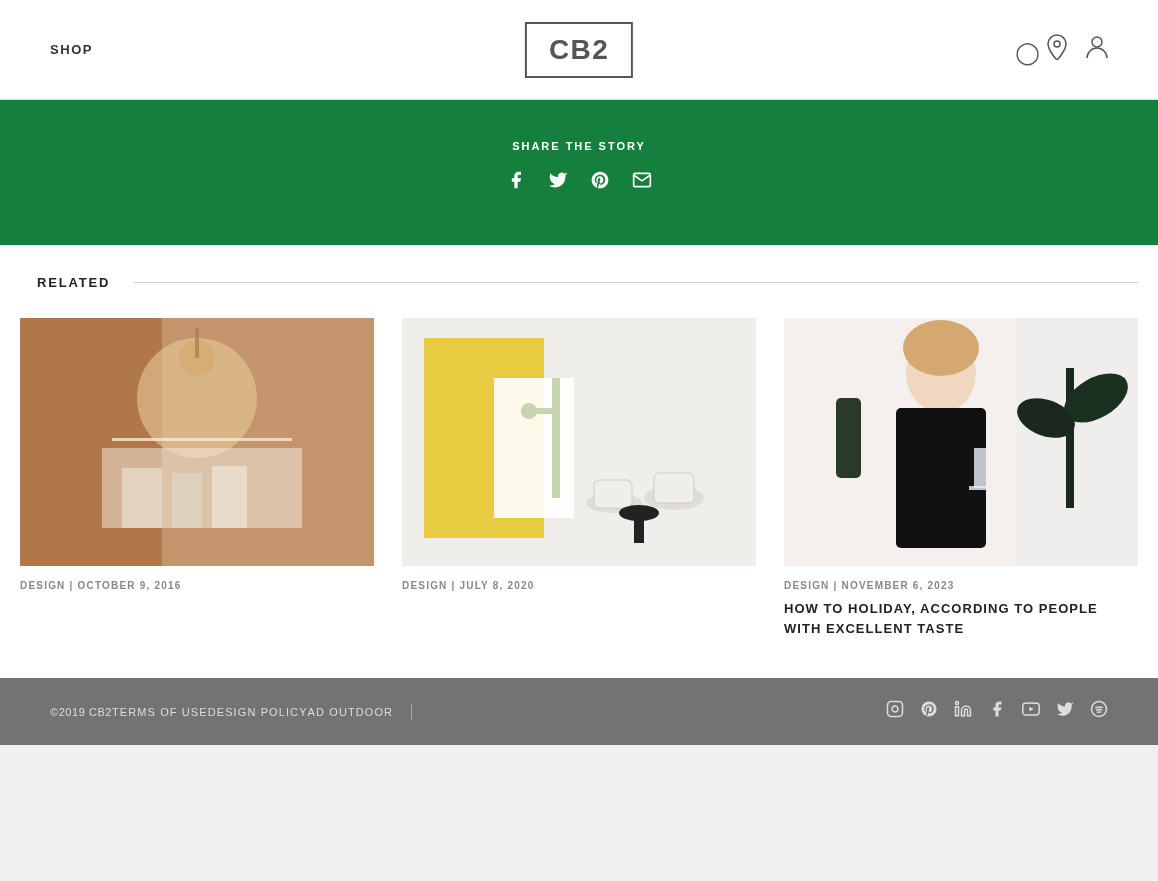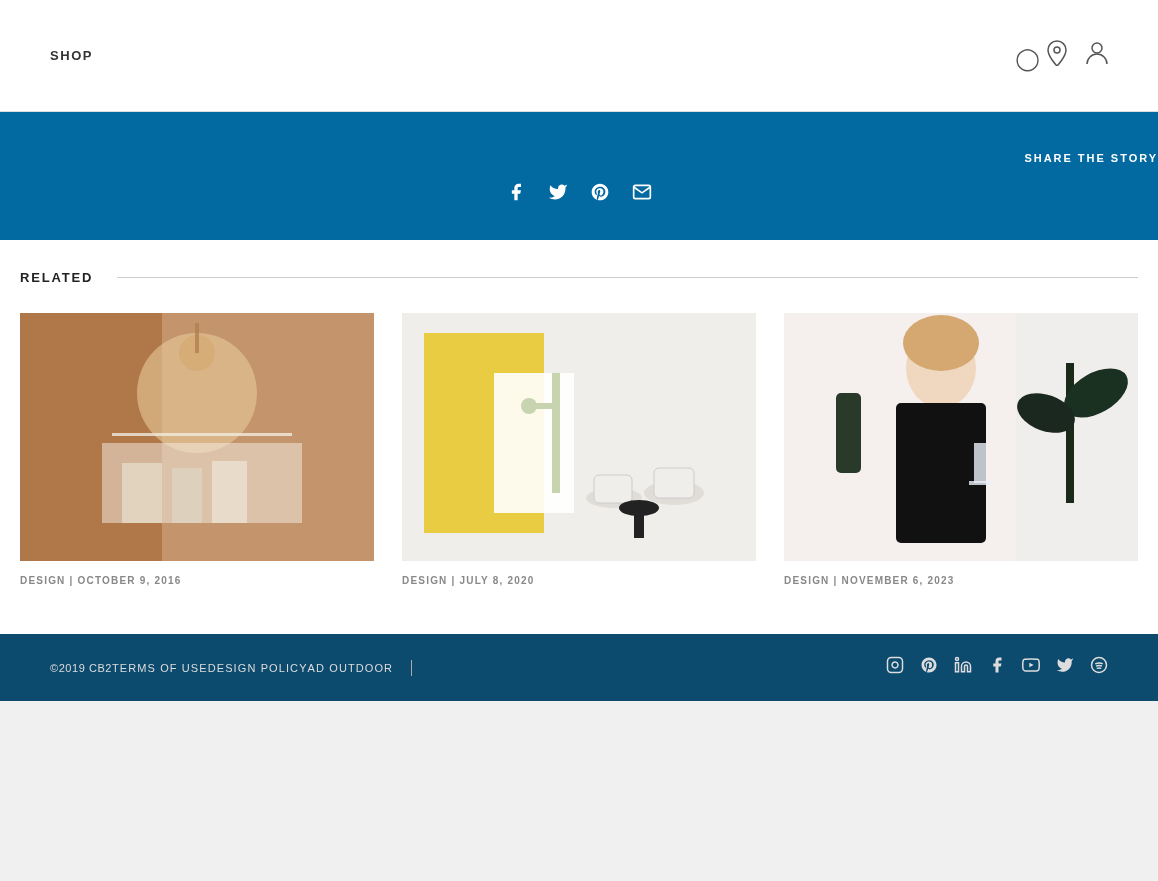--- a/index.html
+++ b/index.html
@@ -10,21 +10,21 @@
       width: 1158px;
     }
 
     
     .header {
       background: #fff;
       display: flex;
       align-items: center;
       justify-content: space-between;
       padding: 0 50px;
-      height: 112px;
+      height: 100px;
       border-bottom: 1px solid #ddd;
     }
     .header-left {
       display: flex;
       align-items: center;
     }
     .shop-link {
       font-size: 13px;
       font-weight: 600;
       letter-spacing: 0.12em;
@@ -51,23 +51,23 @@
       gap: 18px;
     }
     .header-icon {
       font-size: 22px;
       color: #555;
       cursor: pointer;
     }
 
     
     .share-section {
-      background: #0369a1;
-      text-align: right;
-      padding: 40px 0 33px;
+      background: #15803d;
+      text-align: center;
+      padding: 40px 0 50px;
     }
     .share-label {
       font-size: 11px;
       font-weight: 600;
       letter-spacing: 0.18em;
       color: #fff;
       margin-bottom: 18px;
     }
     .share-icons {
       display: flex;
@@ -84,20 +84,21 @@
     
     .related-section {
       background: #fff;
       padding: 30px 20px 40px;
     }
     .related-header {
       display: flex;
       align-items: center;
       gap: 24px;
       margin-bottom: 28px;
+      margin-left: 17px;
     }
     .related-title {
       font-size: 13px;
       font-weight: 700;
       letter-spacing: 0.14em;
       color: #222;
       white-space: nowrap;
     }
     .related-line {
       flex: 1;
@@ -131,21 +132,21 @@
       font-size: 13px;
       font-weight: 700;
       letter-spacing: 0.08em;
       color: #222;
       line-height: 1.5;
       text-transform: uppercase;
     }
 
     
     .footer {
-      background: #0c4a6e;
+      background: #737373;
       display: flex;
       align-items: center;
       justify-content: center;
       gap: 0;
       padding: 22px 50px;
       flex-wrap: wrap;
     }
     .footer-left {
       display: flex;
       align-items: center;
@@ -194,20 +195,23 @@
     .card3-img {
       background: linear-gradient(135deg, #f5f0ee 0%, #fff 30%, #e8e8e8 50%, #ddd 70%, #f0ede8 100%);
     }
   </style>
 </head>
 <body>
 
 <header class="header">
   <div class="header-left">
     <a class="shop-link">SHOP</a>
+  </div>
+  <div class="logo-wrap">
+    <div class="logo-box">CB2</div>
   </div>
   <div class="header-right">
     <span class="header-icon">◯
       
       <svg width="22" height="26" viewBox="0 0 22 26" fill="none" xmlns="http://www.w3.org/2000/svg">
         <path d="M11 1C6.029 1 2 5.029 2 10c0 6.627 9 16 9 16s9-9.373 9-16c0-4.971-4.029-9-9-9z" stroke="#555" stroke-width="1.5" fill="none"></path>
         <circle cx="11" cy="10" r="3" stroke="#555" stroke-width="1.5" fill="none"></circle>
       </svg>
     </span>
     <span class="header-icon">
@@ -316,20 +320,21 @@
           <rect x="193" y="168" width="22" height="4" fill="#e8f0f8" opacity="0.8"></rect>
 
           <rect x="60" y="80" width="25" height="80" rx="5" fill="#2a3a2a"></rect>
 
           <rect x="290" y="50" width="8" height="140" fill="#1a2a1a"></rect>
           <ellipse cx="320" cy="80" rx="35" ry="20" fill="#1a3020" transform="rotate(-30 320 80)"></ellipse>
           <ellipse cx="270" cy="100" rx="30" ry="18" fill="#1a2820" transform="rotate(20 270 100)"></ellipse>
         </svg>
       </div>
       <p class="card-meta">DESIGN  |  NOVEMBER 6, 2023</p>
+      <p class="card-title">HOW TO HOLIDAY, ACCORDING TO PEOPLE WITH EXCELLENT TASTE</p>
     </div>
 
   </div>
 </section>
 
 <footer class="footer">
   <div class="footer-left">
     <span class="footer-copy">©2019 CB2</span>
     <a class="footer-link">TERMS OF USE</a>
     <a class="footer-link">DESIGN POLICY</a>

